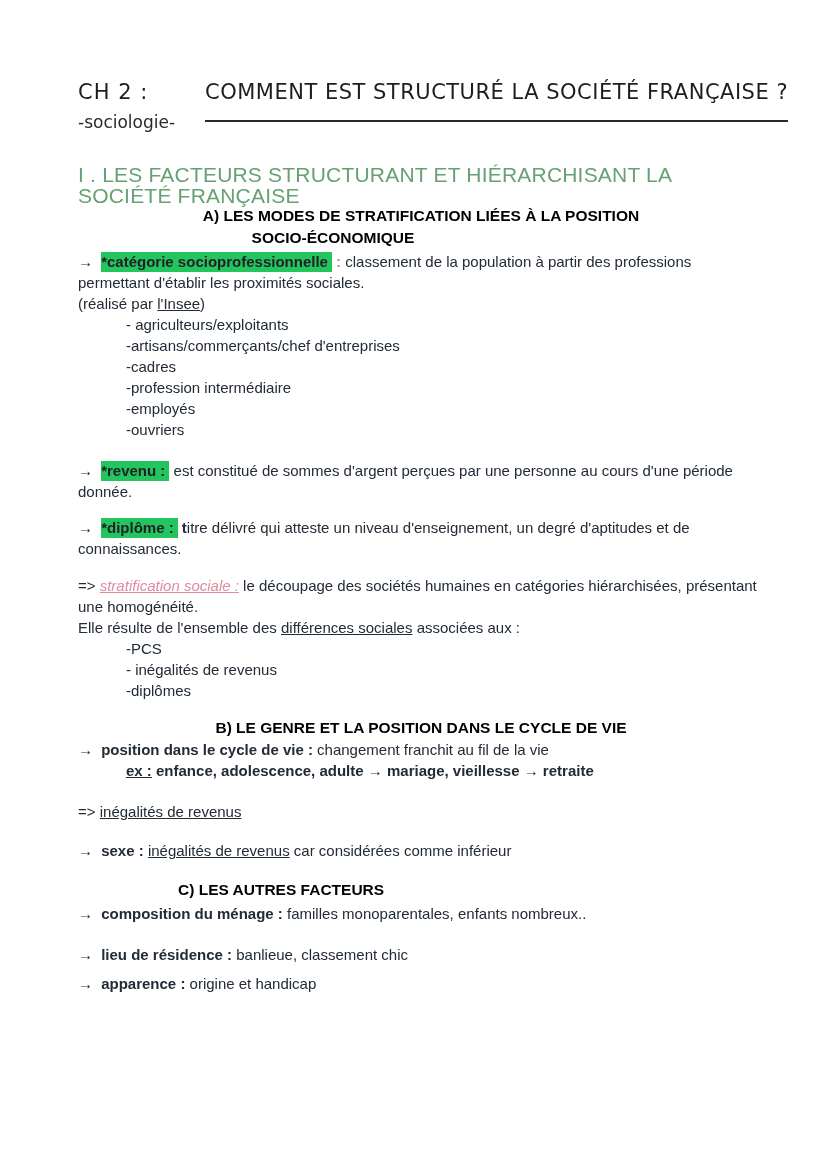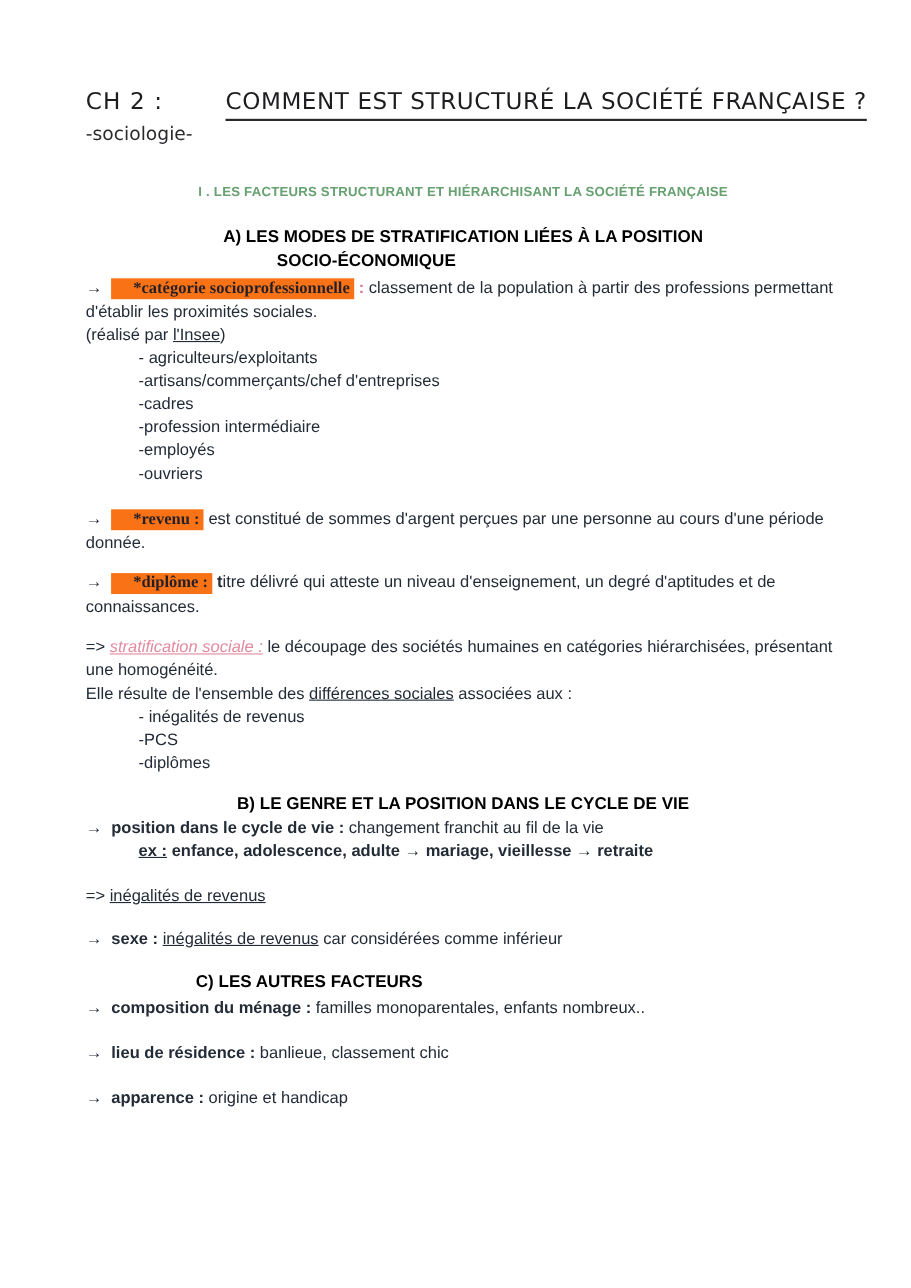--- a/index.html
+++ b/index.html
@@ -19,61 +19,60 @@
   
   .title-row { display: flex; align-items: baseline; height: 28px; }
   .chapter {
     font-family: "DejaVu Sans", sans-serif;
     font-size: 21px; letter-spacing: 1px; color: #1d1d20;
     width: 127px; flex: 0 0 auto;
   }
   .doc-title {
     font-family: "DejaVu Sans", sans-serif;
     font-size: 21px; letter-spacing: 0.5px; color: #1d1d20;
-    border-bottom: 2px solid #2a2a2d; padding-bottom: 5px;
+    border-bottom: 2px solid #2a2a2d; padding-bottom: 17px;
     white-space: nowrap;
   }
   .subtitle {
     margin-top: 2px; text-align: left;
     font-family: "DejaVu Sans", sans-serif;
     font-size: 17px; color: #2a2a2d; height: 22px;
   }
 
   
   .h-green {
     margin-top: 30px; height: 21px;
-    font-size: 12px; font-weight: bold; color: #67a171; letter-spacing: 0.2px; text-align: center;
+    font-size: 21px; font-weight: normal; color: #67a171; letter-spacing: 0.2px;
   }
   .h-pink { color: #000000; font-weight: bold; font-size: 15.5px; }
   .h-a { margin-top: 20px; text-align: center; line-height: 22px; }
   .h-a .line2 { display: block; transform: translateX(-88px); }
   .h-b { margin-top: 16px; text-align: center; line-height: 22px; }
   .h-c { margin-top: 18px; padding-left: 100px; line-height: 22px; }
 
   
   p { margin: 0; }
   .para { line-height: 21px; }
   .mt-csp { margin-top: 2px; }
   .mt-list { margin-top: 14px; }
   .mt-revenu { margin-top: 20px; }
   .mt-diplome { margin-top: 15px; }
   .mt-strat { margin-top: 16px; }
   .mt-pos { margin-top: 0; }
   .mt-conseq { margin-top: 20px; }
   .mt-sexe { margin-top: 18px; }
   .mt-comp { margin-top: 2px; }
   .mt-lieu { margin-top: 20px; }
-  .mt-app { margin-top: 20px; }
+  .mt-app { margin-top: 8px; }
 
   .arrow { color: #222b36; margin-right: 4px; }
   .bold { font-weight: bold; }
   .hl {
-    background: #f97316; color: #241f27; font-weight: bold;
-    padding: 1px 4px 2px 20px;
-    font-family: Liberation Serif, serif;
+    background: #22c55e; color: #241f27; font-weight: bold;
+    padding: 1px 4px 2px 0;
   }
   .rose-colon { color: #cf7f90; font-weight: bold; }
   .u { text-decoration: underline; }
   .term-pink-italic {
     color: #e18aa0; font-style: italic; text-decoration: underline;
   }
   ul.plain { list-style: none; margin: 0; padding: 0 0 0 48px; }
   ul.plain li { line-height: 21px; }
   .indent { padding-left: 48px; font-weight: bold; }
 </style>
@@ -132,22 +131,22 @@
       <span>=&gt;</span>
       <span class="term-pink-italic">stratification sociale :</span>
       <span>le découpage des sociétés humaines en catégories hiérarchisées, présentant une homogénéité.</span>
     </p>
     <p class="para">
       <span>Elle résulte de l'ensemble des</span>
       <span class="u">différences sociales</span>
       <span>associées aux :</span>
     </p>
     <ul class="plain">
+      <li>-PCS</li>
       <li>- inégalités de revenus</li>
-      <li>-PCS</li>
       <li>-diplômes</li>
     </ul>
 
     <div class="h-b h-pink">B) LE GENRE ET LA POSITION DANS LE CYCLE DE VIE</div>
 
     <p class="para mt-pos">
       <span class="arrow">→</span>
       <span class="bold">position dans le cycle de vie :</span>
       <span>changement franchit au fil de la vie</span>
     </p>

